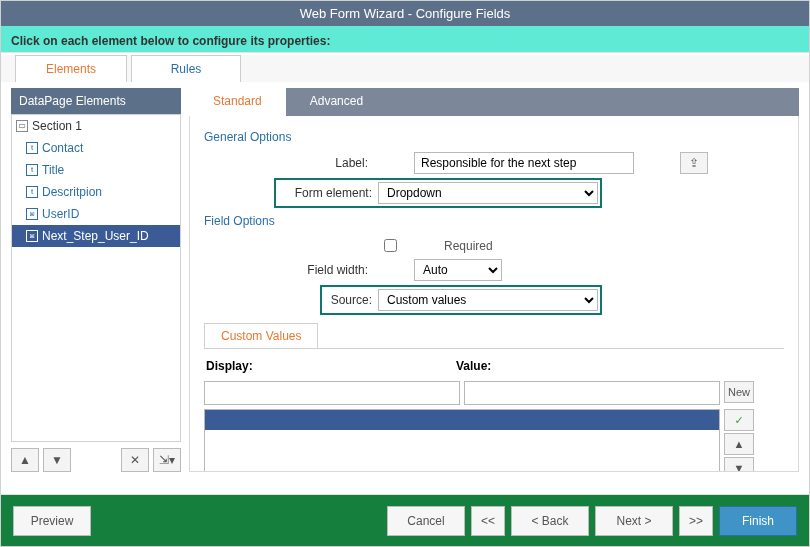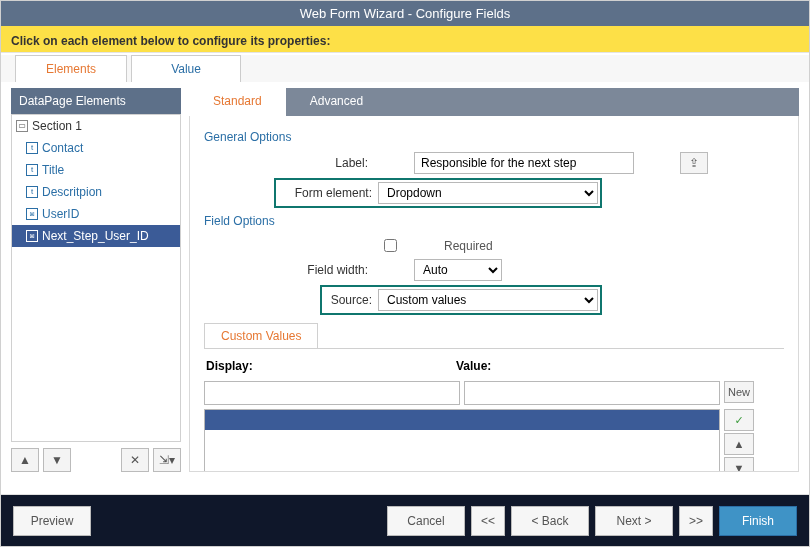--- a/index.html
+++ b/index.html
@@ -19,21 +19,21 @@
   }
   .titlebar {
     background: #5d7089;
     color: #fff;
     padding: 5px 8px;
     font-size: 13px;
     text-align: center;
   }
   .instruction {
     padding: 8px 10px 4px 10px;
-    background: #fde047;
+    background: #5eead4;
     border-bottom: 1px solid #e4e4e4;
     font-weight: bold;
     color: #333;
   }
   .top-tabs {
     display: flex;
     padding: 0 14px;
     background: #f7f7f7;
     margin-top: 2px;
   }
@@ -266,21 +266,21 @@
     font-size:11px;
     color:#555;
   }
   .footer {
     position:absolute;
     left:0;
     right:0;
     bottom:0;
     height:52px;
     border-top:1px solid #e0e0e0;
-    background:#0f172a;
+    background:#15803d;
     display:flex;
     align-items:center;
     padding:0 12px;
   }
   .footer .foot-btn {
     border:1px solid #bbb;
     background:#f6f6f6;
     min-width:78px;
     height:30px;
     display:flex;
@@ -301,21 +301,21 @@
 </style>
 </head>
 <body>
 
 <div class="window">
   <div class="titlebar">Web Form Wizard - Configure Fields</div>
   <div class="instruction">Click on each element below to configure its properties:</div>
 
   <div class="top-tabs">
     <div class="top-tab active">Elements</div>
-    <div class="top-tab">Value</div>
+    <div class="top-tab">Rules</div>
   </div>
 
   <div class="body-area">
 
     <div class="sidebar">
       <div class="sidebar-header">DataPage Elements</div>
       <div class="tree">
         <div class="tree-item section">
           <span class="tree-icon">▭</span>
           <span>Section 1</span>

